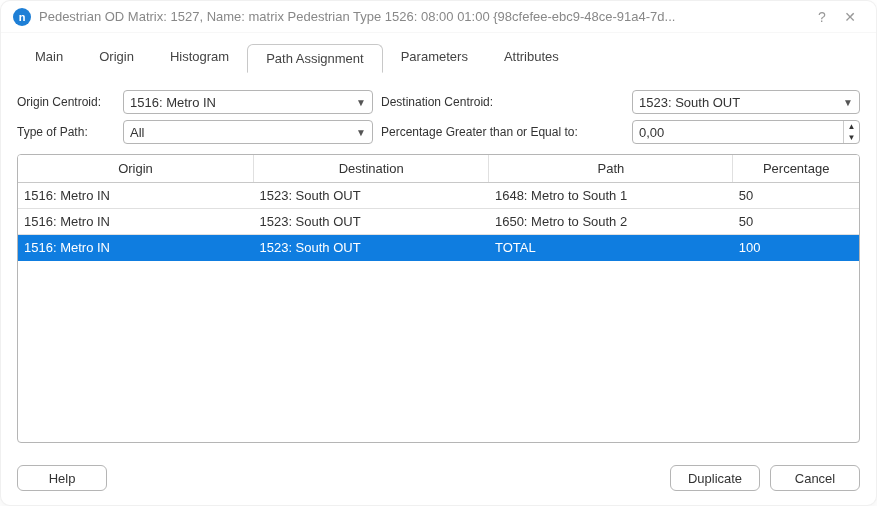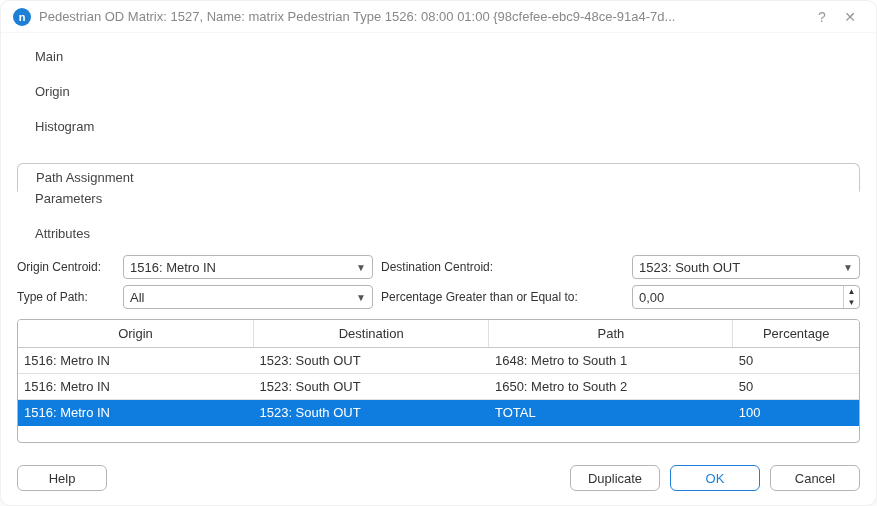--- a/index.html
+++ b/index.html
@@ -55,37 +55,36 @@
     font-size: 14px;
   }
   .content {
     flex: 1;
     display: flex;
     flex-direction: column;
     padding: 10px 16px 12px 16px;
   }
   .tabs {
     display: flex;
-    gap: 8px;
-    margin-bottom: 8px;
-    flex-direction: column;
+    gap: 0;
+    margin-bottom: 18px;
   }
   .tab {
     padding: 6px 18px;
     color: #444;
     cursor: pointer;
     font-size: 13px;
   }
   .tab.active {
     border: 1px solid #c8c8c8;
     border-bottom: 1px solid #fff;
     border-radius: 6px 6px 0 0;
     background: #fff;
     position: relative;
-    top: 15px;
+    top: 1px;
   }
   .filters .row {
     display: flex;
     align-items: center;
     gap: 8px;
     margin-bottom: 6px;
   }
   .filters label {
     font-size: 12px;
     color: #333;
@@ -294,17 +293,16 @@
       </table>
       <div class="table-filler"></div>
     </div>
 
   </div>
 
   <div class="footer">
     <div class="btn">Help</div>
     <div class="spacer"></div>
     <div class="btn">Duplicate</div>
-    <div class="btn primary">OK</div>
     <div class="btn">Cancel</div>
   </div>
 
 </div>
 
 </body></html>

